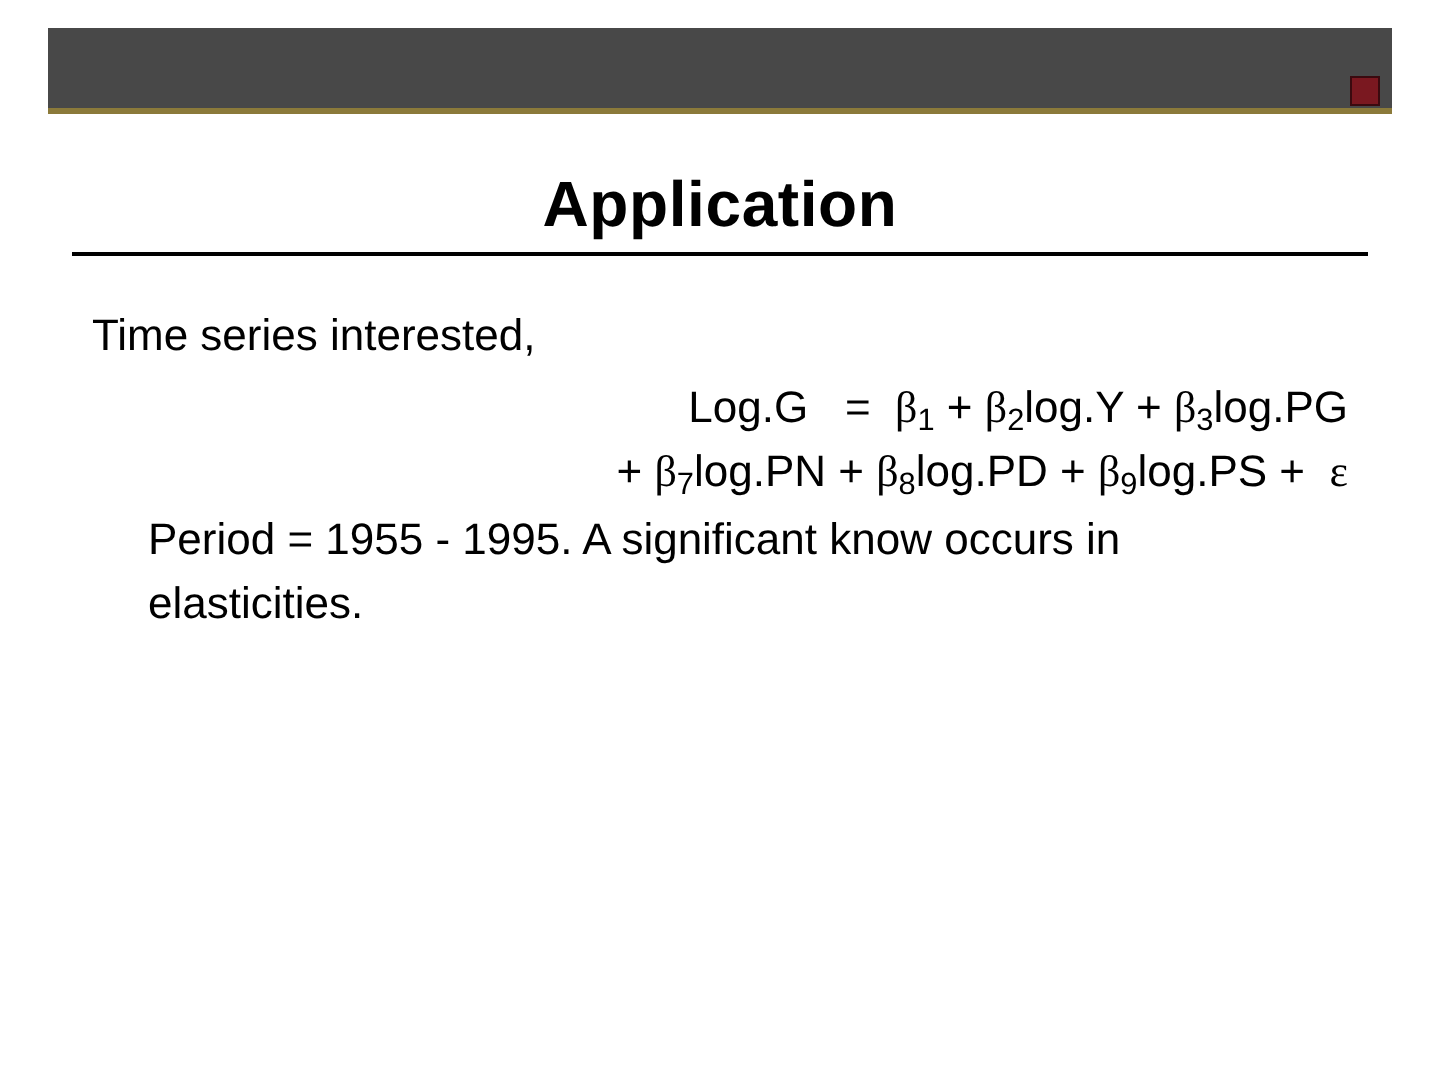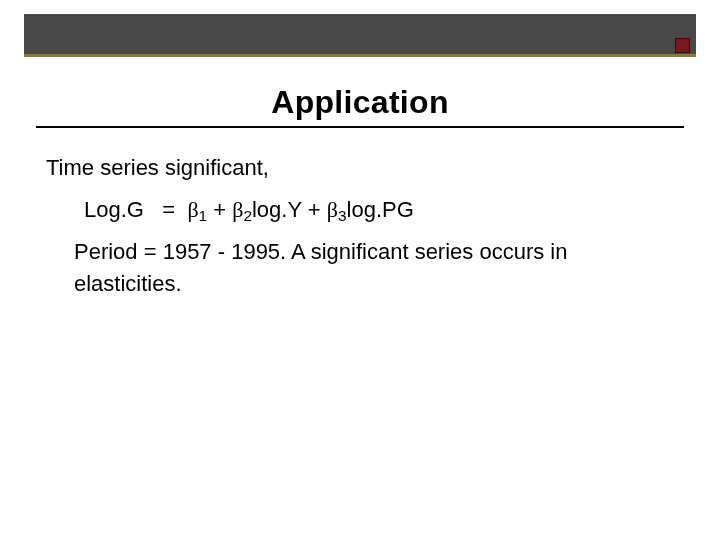--- a/index.html
+++ b/index.html
@@ -64,21 +64,22 @@
     color: #000;
   }
   .lead {
     margin: 0 0 4px 0;
   }
   .eq-block {
     margin-left: 28px;
   }
   .eq-line {
     white-space: nowrap;
-    margin: 10px;
+    margin: 0;
+    text-align: right;
   }
   .period {
     margin: 2px 0 0 28px;
   }
   .cont {
     margin: 0 0 0 28px;
   }
   .b {
     font-family: "Symbol", "Times New Roman", serif;
   }
@@ -101,35 +102,38 @@
 <div class="slide">
 
   <div class="top-band"></div>
   <div class="deco-box"></div>
 
   <div class="title">Application</div>
   <div class="title-rule"></div>
 
   <div class="body">
 
-    <p class="lead">Time series significant,</p>
+    <p class="lead">Time series interested,</p>
 
     <div class="eq-block">
 
       <p class="eq-line">
         <span>Log.G</span>
         &nbsp;&nbsp;<span>=</span>&nbsp;
         <span class="b">β</span><sub>1</sub>
         + <span class="b">β</span><sub>2</sub><span>log.Y + </span><span class="b">β</span><sub>3</sub><span>log.PG</span>
       </p>
 
 
+      <p class="eq-line">
+        <span class="indent-eq"></span><span>+ </span><span class="b">β</span><sub>7</sub><span>log.PN + </span><span class="b">β</span><sub>8</sub><span>log.PD + </span><span class="b">β</span><sub>9</sub><span>log.PS + </span>&nbsp;<span class="eps">ε</span>
+      </p>
 
     </div>
 
     <p class="period">
-      <span>Period  =  1957 - 1995.</span><span>  A significant series occurs in</span>
+      <span>Period  =  1955 - 1995.</span><span>  A significant know occurs in</span>
     </p>
     <p class="cont">elasticities.</p>
 
   </div>
 
 </div>
 
 </body></html>

